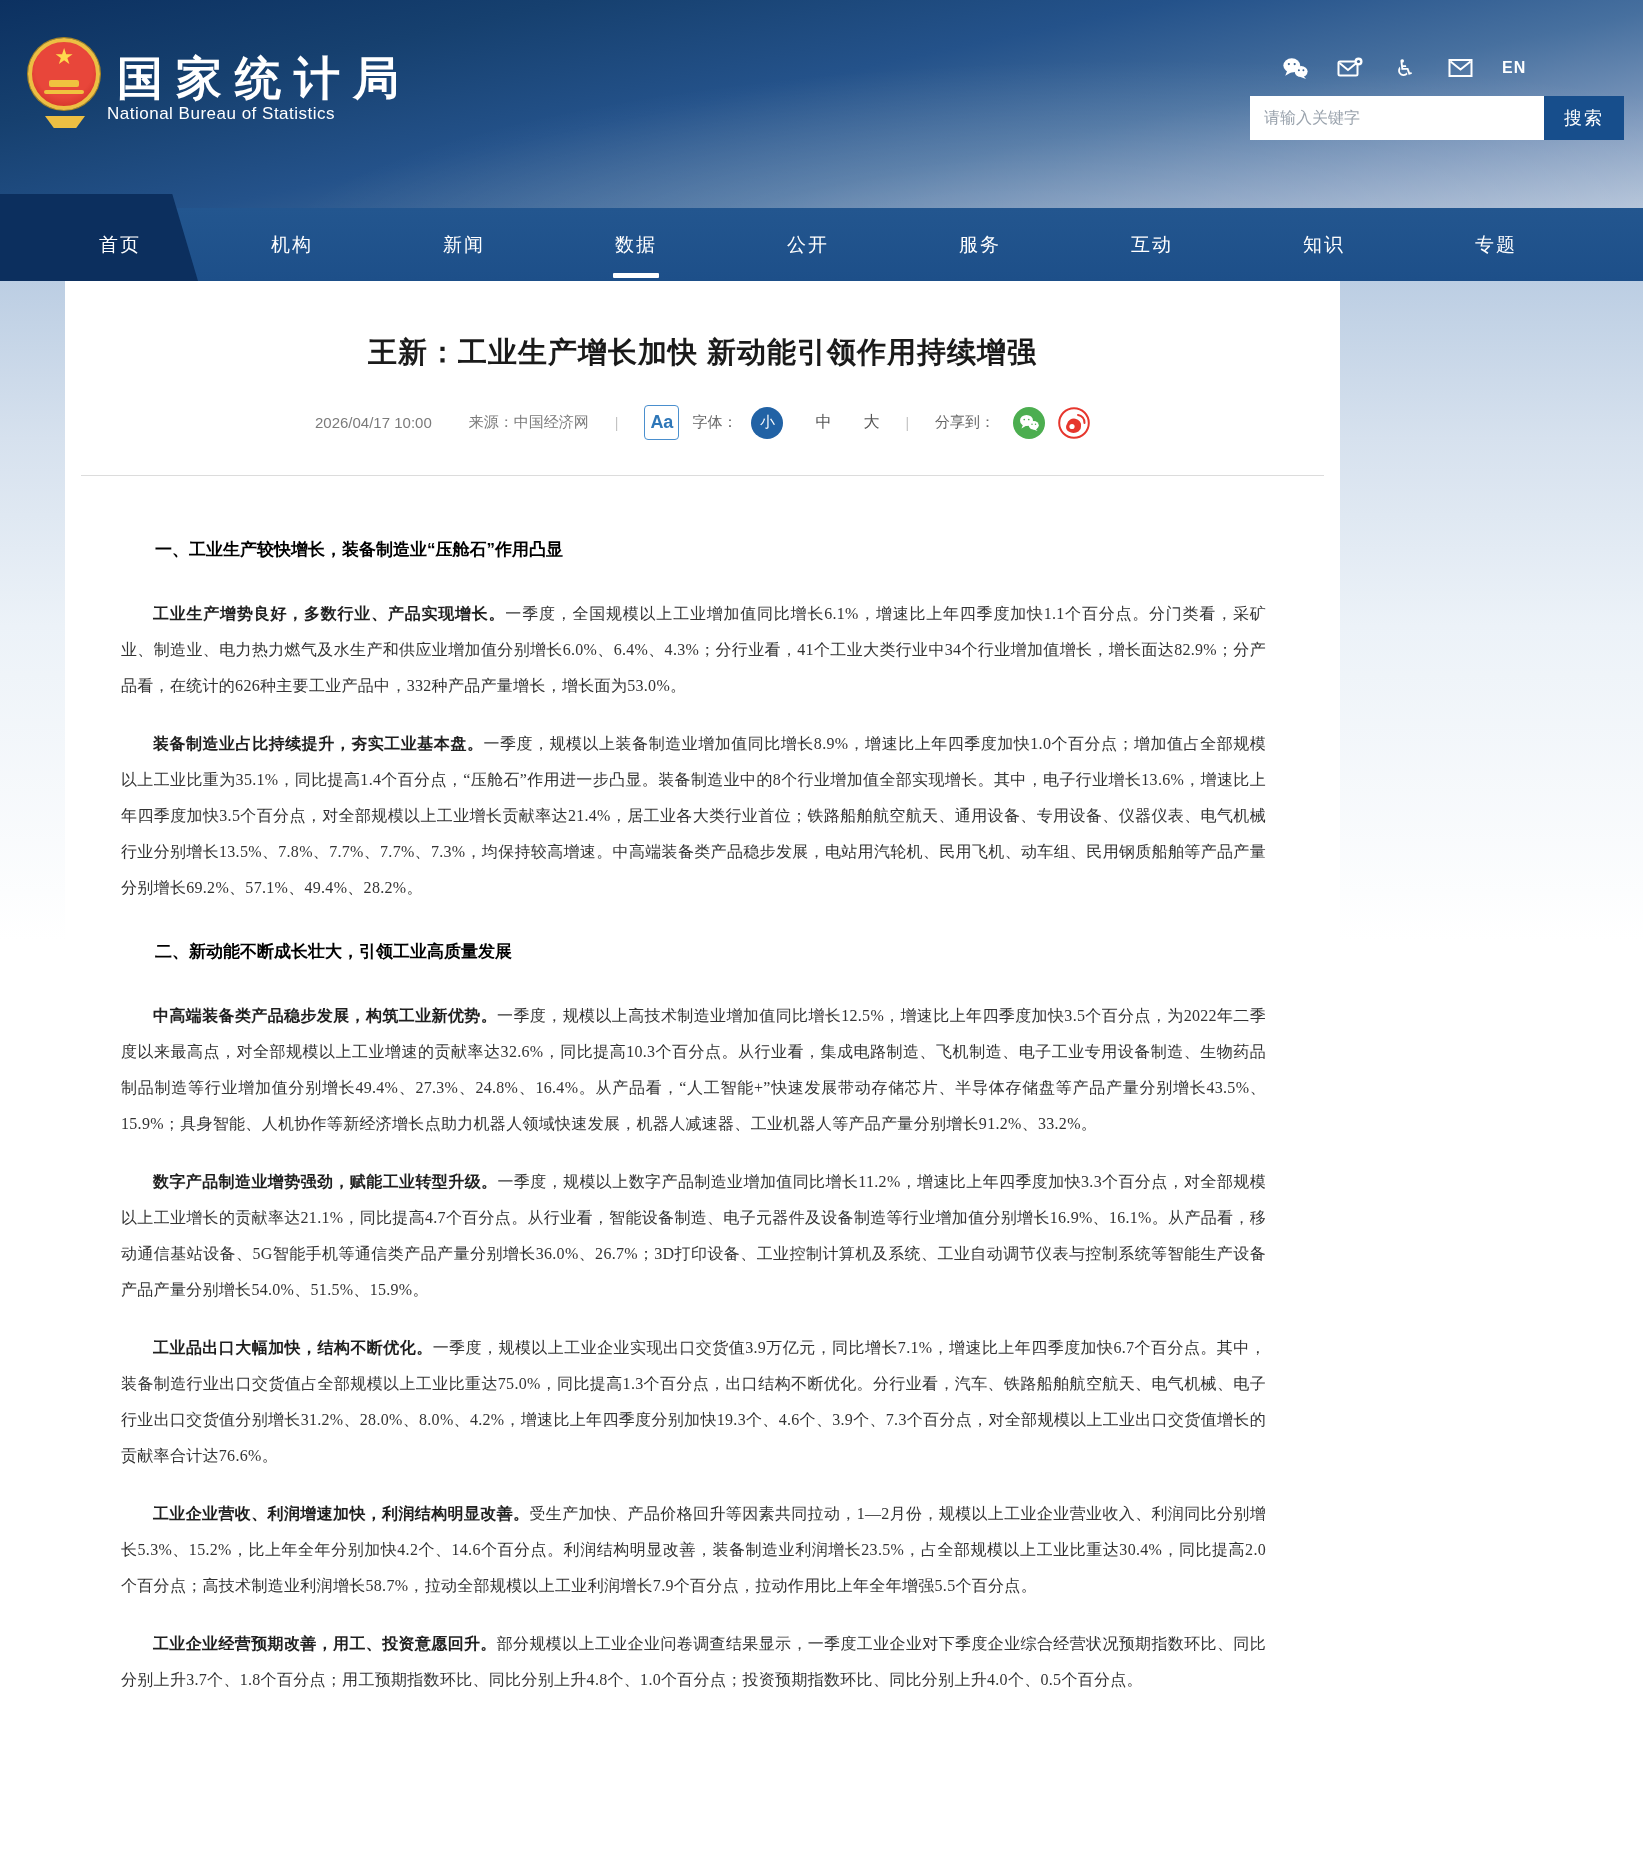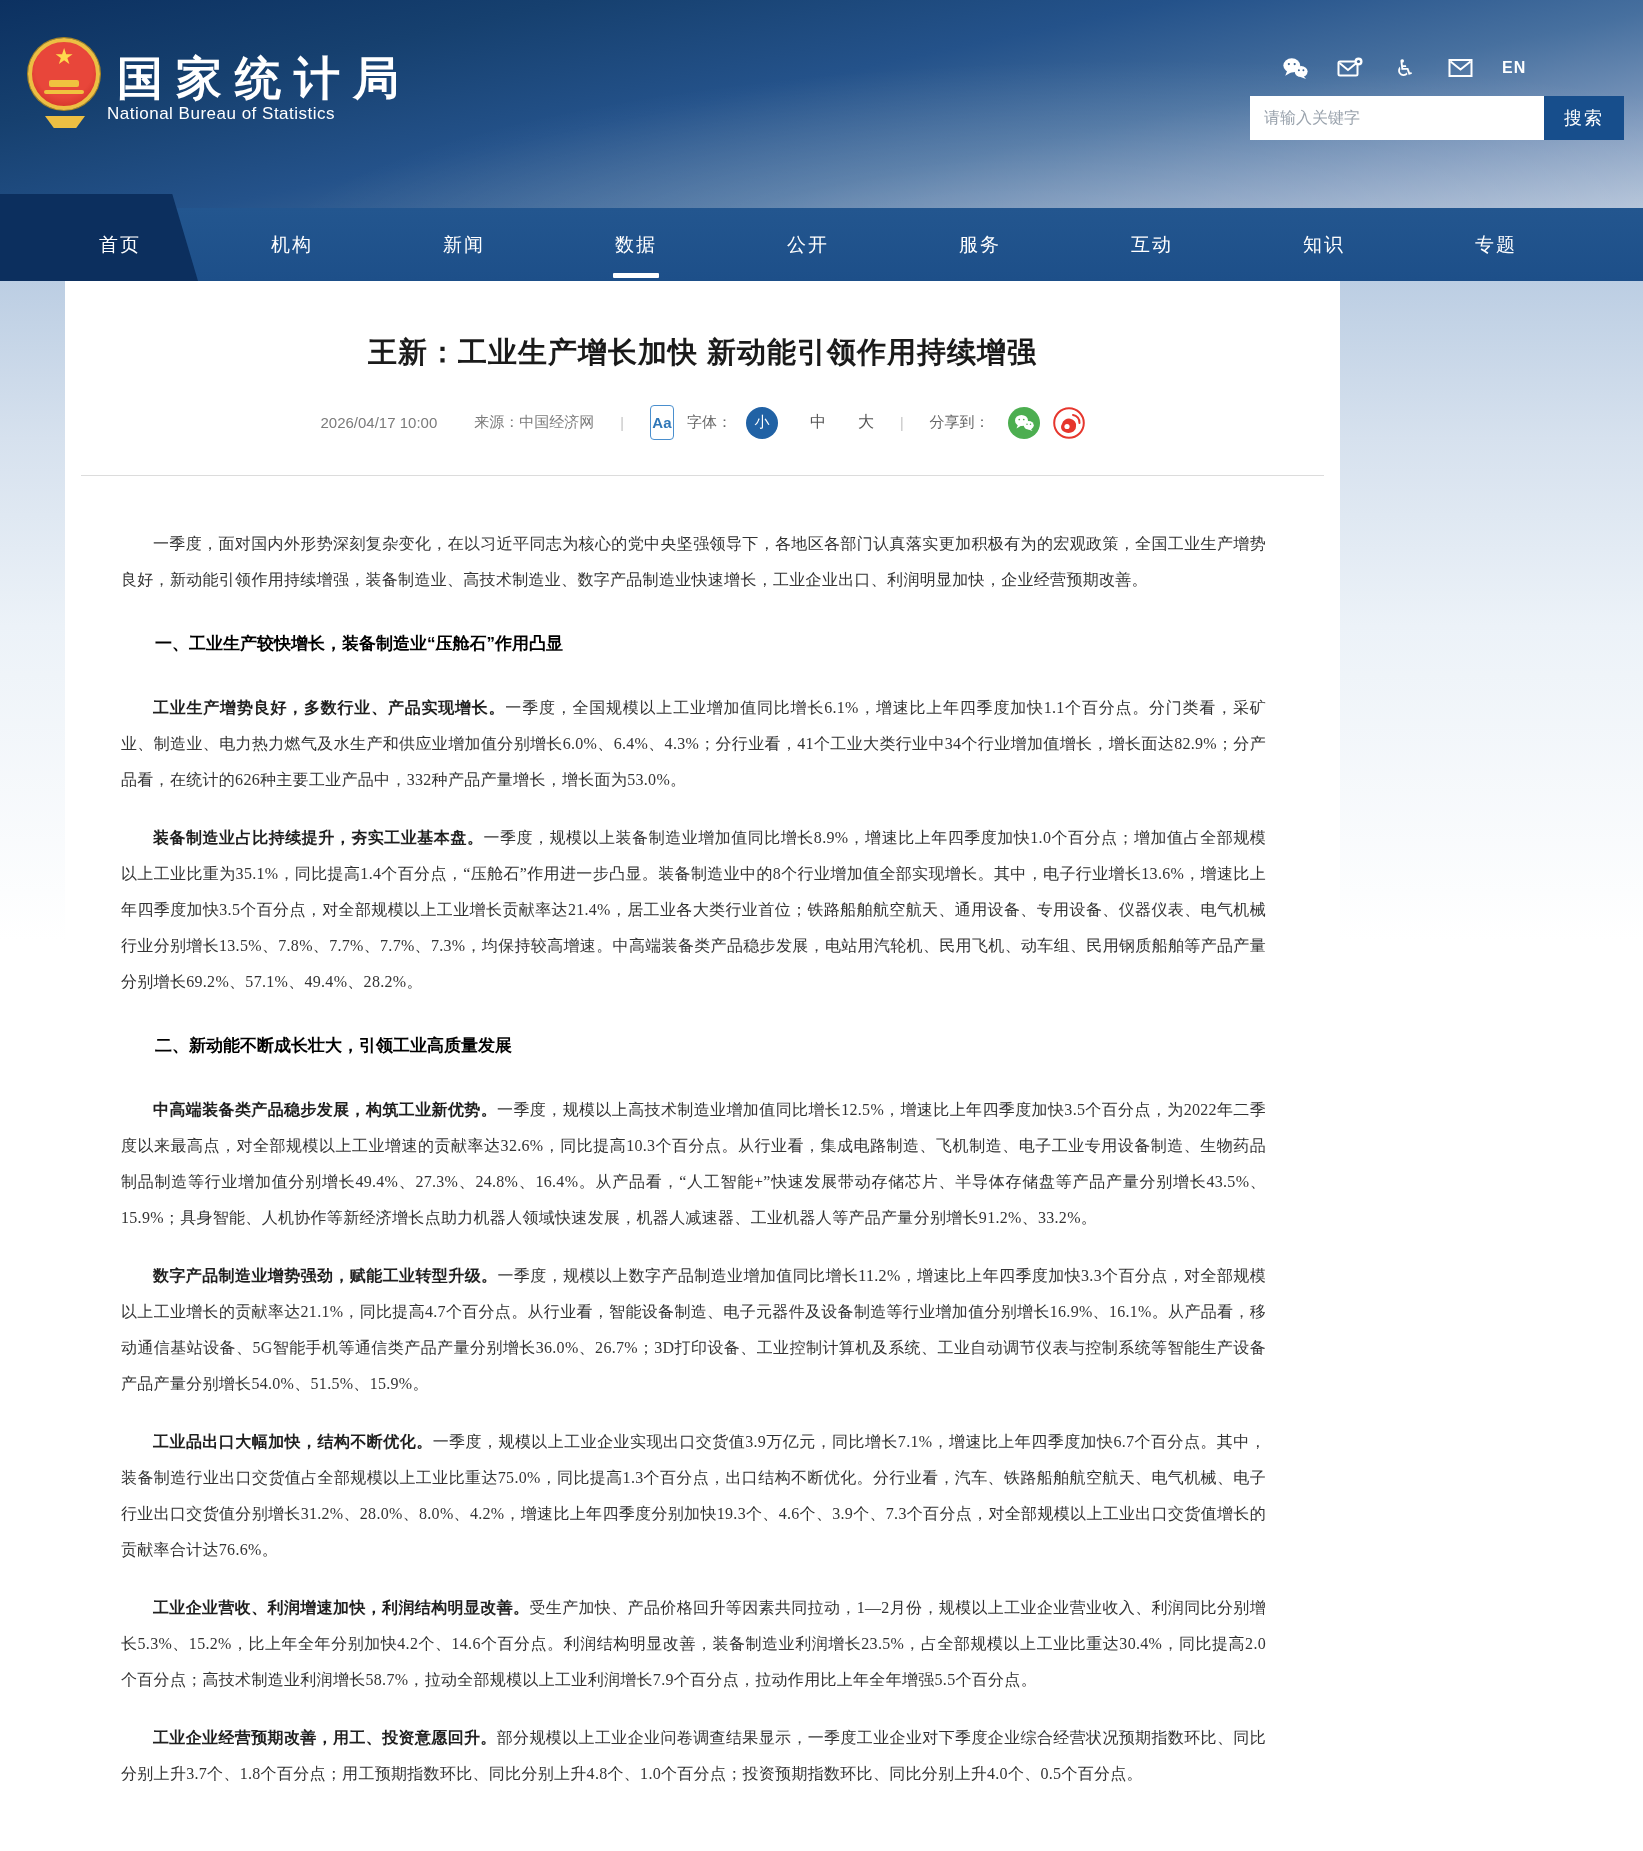--- a/index.html
+++ b/index.html
@@ -68,22 +68,22 @@
   .panel { position:absolute; left:65px; top:281px; width:1275px; height:1570px; background:#fff; }
 
   .article-title {
     margin:52px 40px 4px; text-align:center; font-size:29px; font-weight:bold;
     color:#1a1a1a; letter-spacing:1px;
   }
   .meta { margin-top:32px; display:flex; justify-content:center; align-items:center; font-size:15px; color:#7b7b7b; }
   .meta .pub-time { margin-right:37px; }
   .meta .pipe { color:#c3c3c3; margin:0 26px; font-size:14px; }
   .aa-box {
-    width:24px; height:35px; border:1px solid #4a8fce; border-radius:4px; color:#2f77b8;
-    font-weight:bold; font-size:15px; display:flex; align-items:center; justify-content:center;
+    width:35px; height:35px; border:1px solid #4a8fce; border-radius:4px; color:#2f77b8;
+    font-weight:bold; font-size:18px; display:flex; align-items:center; justify-content:center;
     margin-right:13px; cursor:pointer; background:#fff;
   }
   .font-label { color:#666; }
   .size-small {
     width:32px; height:32px; border-radius:50%; background:#2162a5; color:#fff; font-size:15px;
     display:flex; align-items:center; justify-content:center; margin-left:14px; cursor:pointer;
   }
   .size-mid, .size-large { margin-left:32px; color:#555; font-size:16px; cursor:pointer; }
   .share-label { color:#666; }
   .share-ico { width:32px; height:32px; border-radius:50%; margin-left:18px; display:flex; align-items:center; justify-content:center; cursor:pointer; }
@@ -210,21 +210,20 @@
           <path d="M9 17 a7.5 6 0 1 0 14 2.5 a7 6.5 0 0 0 -14 -2.5 z" fill="#e6362d"></path>
           <circle cx="14" cy="19.5" r="2.6" fill="#fff"></circle>
           <path d="M20 8 a7.5 7.5 0 0 1 6.5 8" stroke="#e6362d" fill="none" stroke-width="2" stroke-linecap="round"></path>
         </svg>
       </span>
     </div>
 
     <div class="divider"></div>
 
     <div class="article-body">
-      <p class="para"><b></b><span>一季度，面对国内外形势深刻复杂变化，在以习近平同志为核心的党中央坚强领导下，各地区各部门认真落实更加积极有为的宏观政策，全国工业生产增势良好，新动能引领作用持续增强，装备制造业、高技术制造业、数字产品制造业快速增长，工业企业出口、利润明显加快，企业经营预期改善。</span></p>
       <p class="heading">一、工业生产较快增长，装备制造业“压舱石”作用凸显</p>
       <p class="para"><b>工业生产增势良好，多数行业、产品实现增长。</b><span>一季度，全国规模以上工业增加值同比增长6.1%，增速比上年四季度加快1.1个百分点。分门类看，采矿业、制造业、电力热力燃气及水生产和供应业增加值分别增长6.0%、6.4%、4.3%；分行业看，41个工业大类行业中34个行业增加值增长，增长面达82.9%；分产品看，在统计的626种主要工业产品中，332种产品产量增长，增长面为53.0%。</span></p>
       <p class="para"><b>装备制造业占比持续提升，夯实工业基本盘。</b><span>一季度，规模以上装备制造业增加值同比增长8.9%，增速比上年四季度加快1.0个百分点；增加值占全部规模以上工业比重为35.1%，同比提高1.4个百分点，“压舱石”作用进一步凸显。装备制造业中的8个行业增加值全部实现增长。其中，电子行业增长13.6%，增速比上年四季度加快3.5个百分点，对全部规模以上工业增长贡献率达21.4%，居工业各大类行业首位；铁路船舶航空航天、通用设备、专用设备、仪器仪表、电气机械行业分别增长13.5%、7.8%、7.7%、7.7%、7.3%，均保持较高增速。中高端装备类产品稳步发展，电站用汽轮机、民用飞机、动车组、民用钢质船舶等产品产量分别增长69.2%、57.1%、49.4%、28.2%。</span></p>
       <p class="heading">二、新动能不断成长壮大，引领工业高质量发展</p>
       <p class="para"><b>中高端装备类产品稳步发展，构筑工业新优势。</b><span>一季度，规模以上高技术制造业增加值同比增长12.5%，增速比上年四季度加快3.5个百分点，为2022年二季度以来最高点，对全部规模以上工业增速的贡献率达32.6%，同比提高10.3个百分点。从行业看，集成电路制造、飞机制造、电子工业专用设备制造、生物药品制品制造等行业增加值分别增长49.4%、27.3%、24.8%、16.4%。从产品看，“人工智能+”快速发展带动存储芯片、半导体存储盘等产品产量分别增长43.5%、15.9%；具身智能、人机协作等新经济增长点助力机器人领域快速发展，机器人减速器、工业机器人等产品产量分别增长91.2%、33.2%。</span></p>
       <p class="para"><b>数字产品制造业增势强劲，赋能工业转型升级。</b><span>一季度，规模以上数字产品制造业增加值同比增长11.2%，增速比上年四季度加快3.3个百分点，对全部规模以上工业增长的贡献率达21.1%，同比提高4.7个百分点。从行业看，智能设备制造、电子元器件及设备制造等行业增加值分别增长16.9%、16.1%。从产品看，移动通信基站设备、5G智能手机等通信类产品产量分别增长36.0%、26.7%；3D打印设备、工业控制计算机及系统、工业自动调节仪表与控制系统等智能生产设备产品产量分别增长54.0%、51.5%、15.9%。</span></p>
       <p class="para"><b>工业品出口大幅加快，结构不断优化。</b><span>一季度，规模以上工业企业实现出口交货值3.9万亿元，同比增长7.1%，增速比上年四季度加快6.7个百分点。其中，装备制造行业出口交货值占全部规模以上工业比重达75.0%，同比提高1.3个百分点，出口结构不断优化。分行业看，汽车、铁路船舶航空航天、电气机械、电子行业出口交货值分别增长31.2%、28.0%、8.0%、4.2%，增速比上年四季度分别加快19.3个、4.6个、3.9个、7.3个百分点，对全部规模以上工业出口交货值增长的贡献率合计达76.6%。</span></p>
       <p class="para"><b>工业企业营收、利润增速加快，利润结构明显改善。</b><span>受生产加快、产品价格回升等因素共同拉动，1—2月份，规模以上工业企业营业收入、利润同比分别增长5.3%、15.2%，比上年全年分别加快4.2个、14.6个百分点。利润结构明显改善，装备制造业利润增长23.5%，占全部规模以上工业比重达30.4%，同比提高2.0个百分点；高技术制造业利润增长58.7%，拉动全部规模以上工业利润增长7.9个百分点，拉动作用比上年全年增强5.5个百分点。</span></p>
       <p class="para"><b>工业企业经营预期改善，用工、投资意愿回升。</b><span>部分规模以上工业企业问卷调查结果显示，一季度工业企业对下季度企业综合经营状况预期指数环比、同比分别上升3.7个、1.8个百分点；用工预期指数环比、同比分别上升4.8个、1.0个百分点；投资预期指数环比、同比分别上升4.0个、0.5个百分点。</span></p>
 

